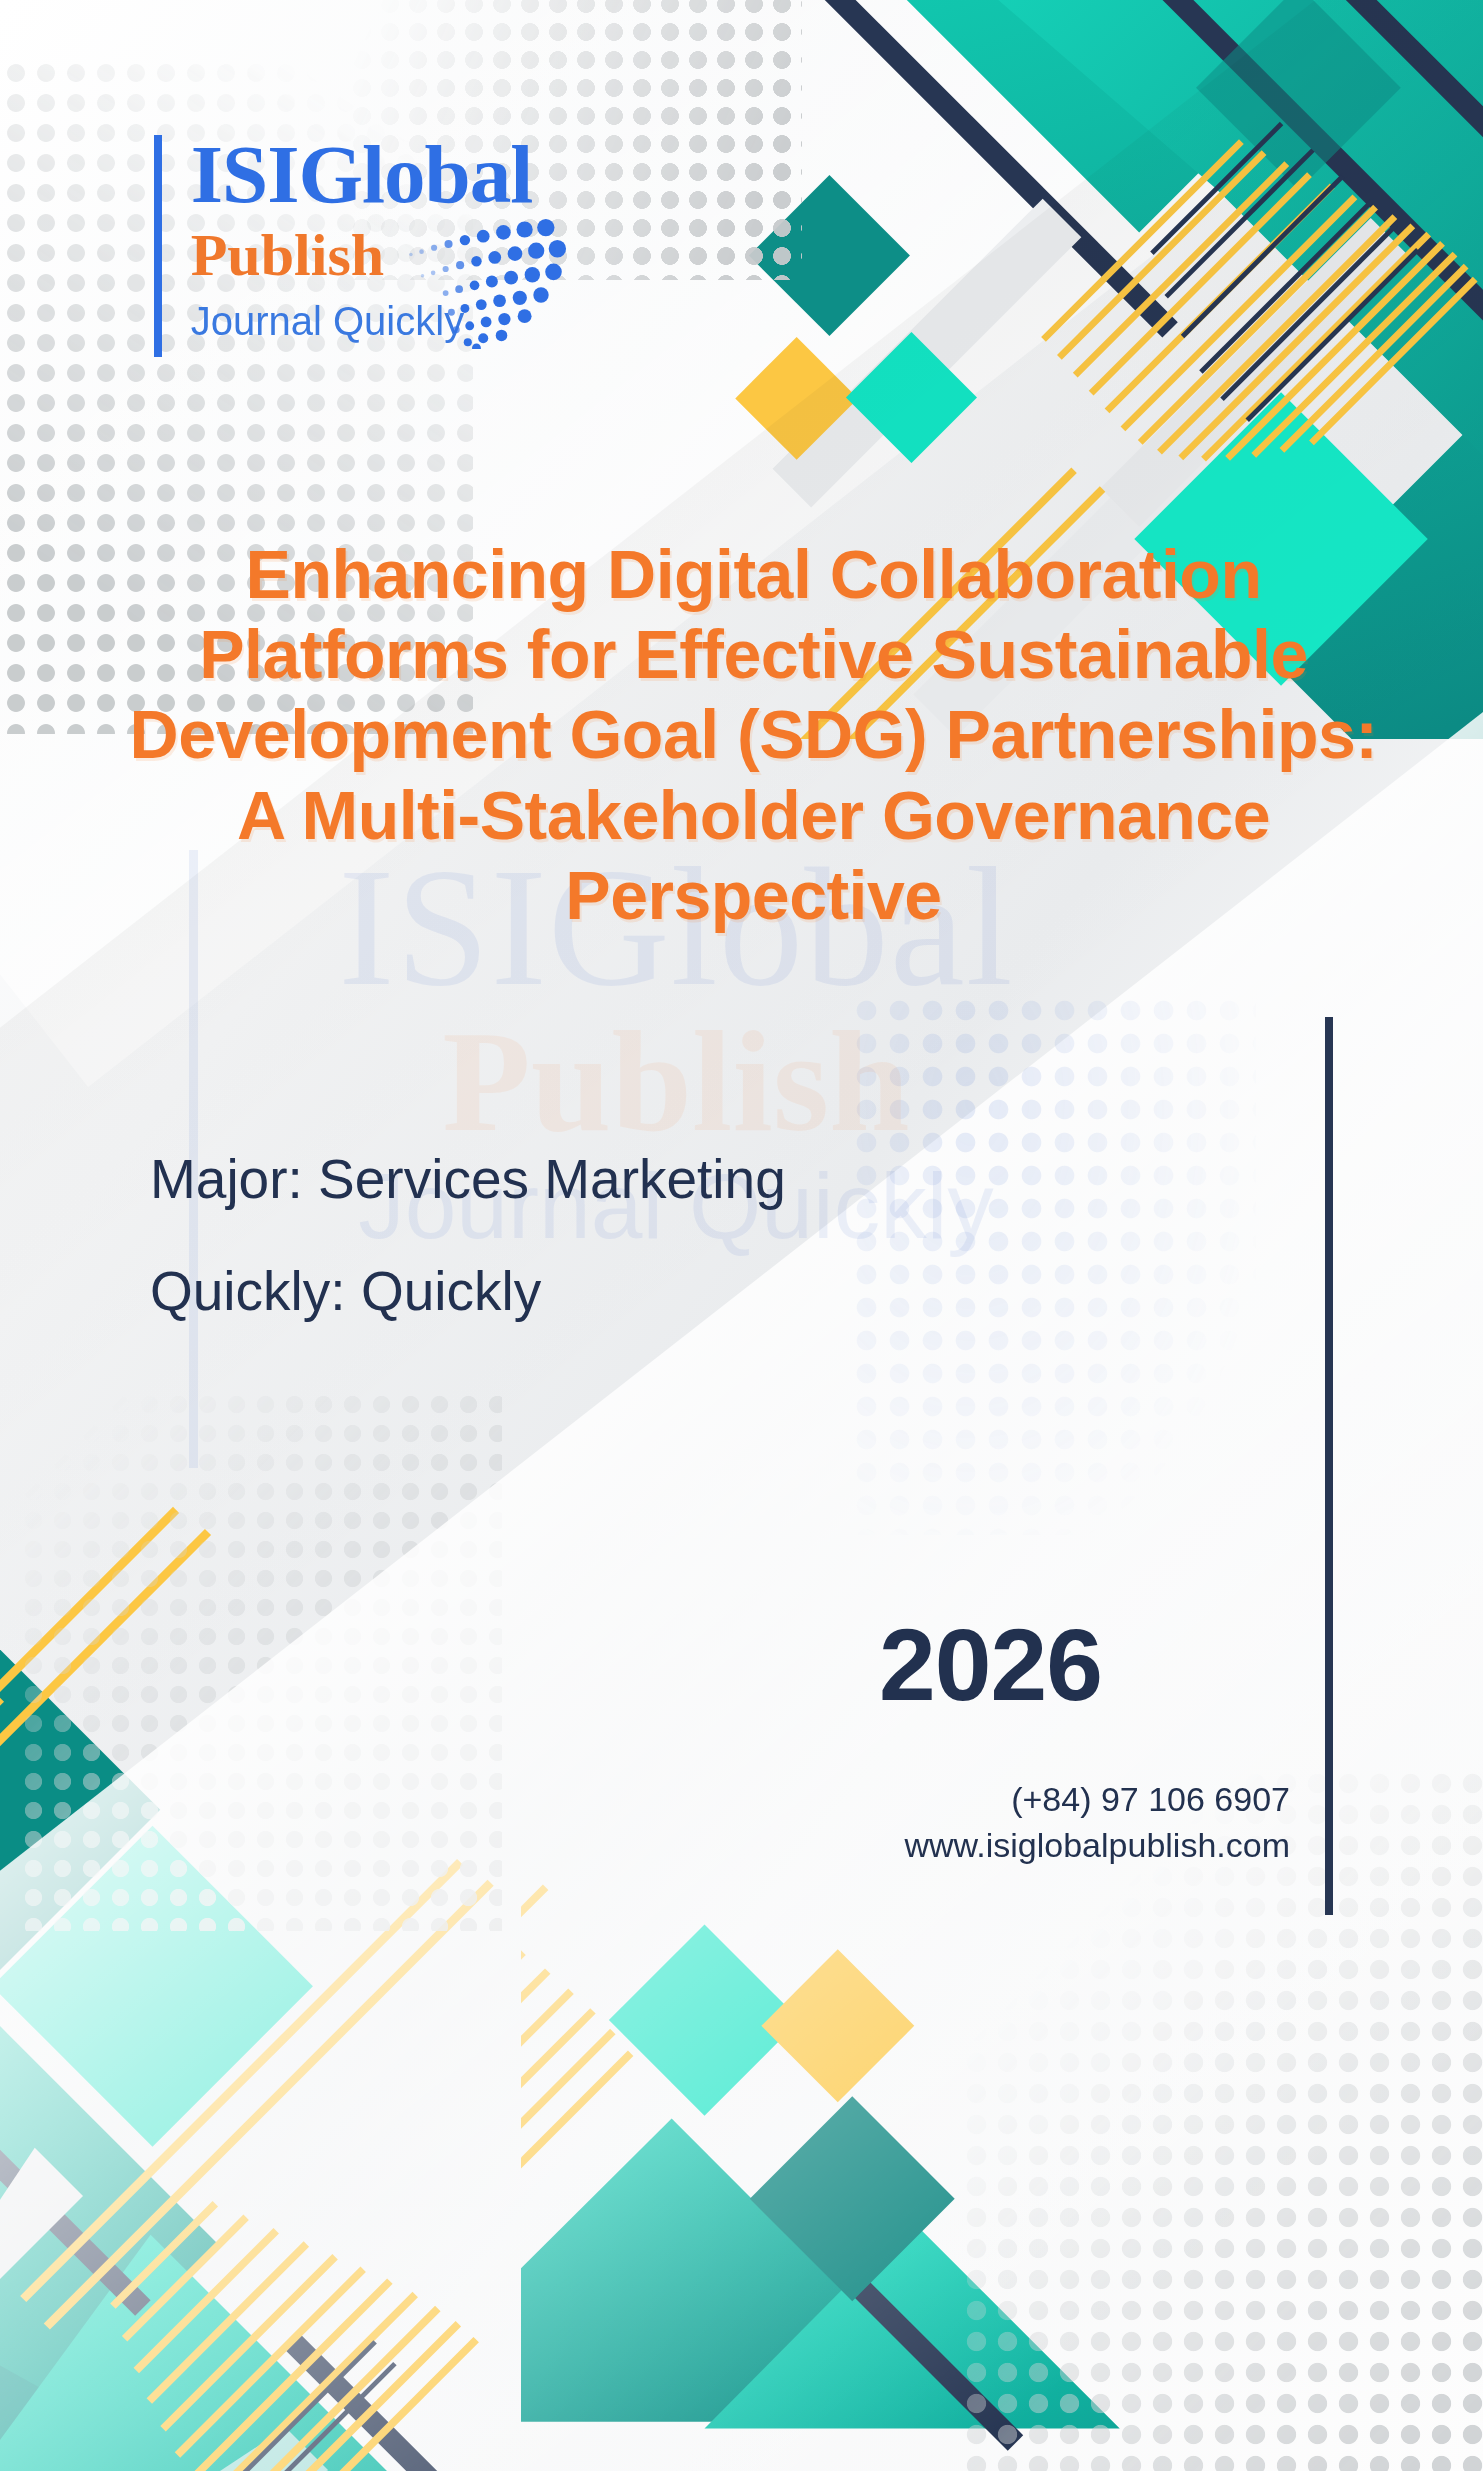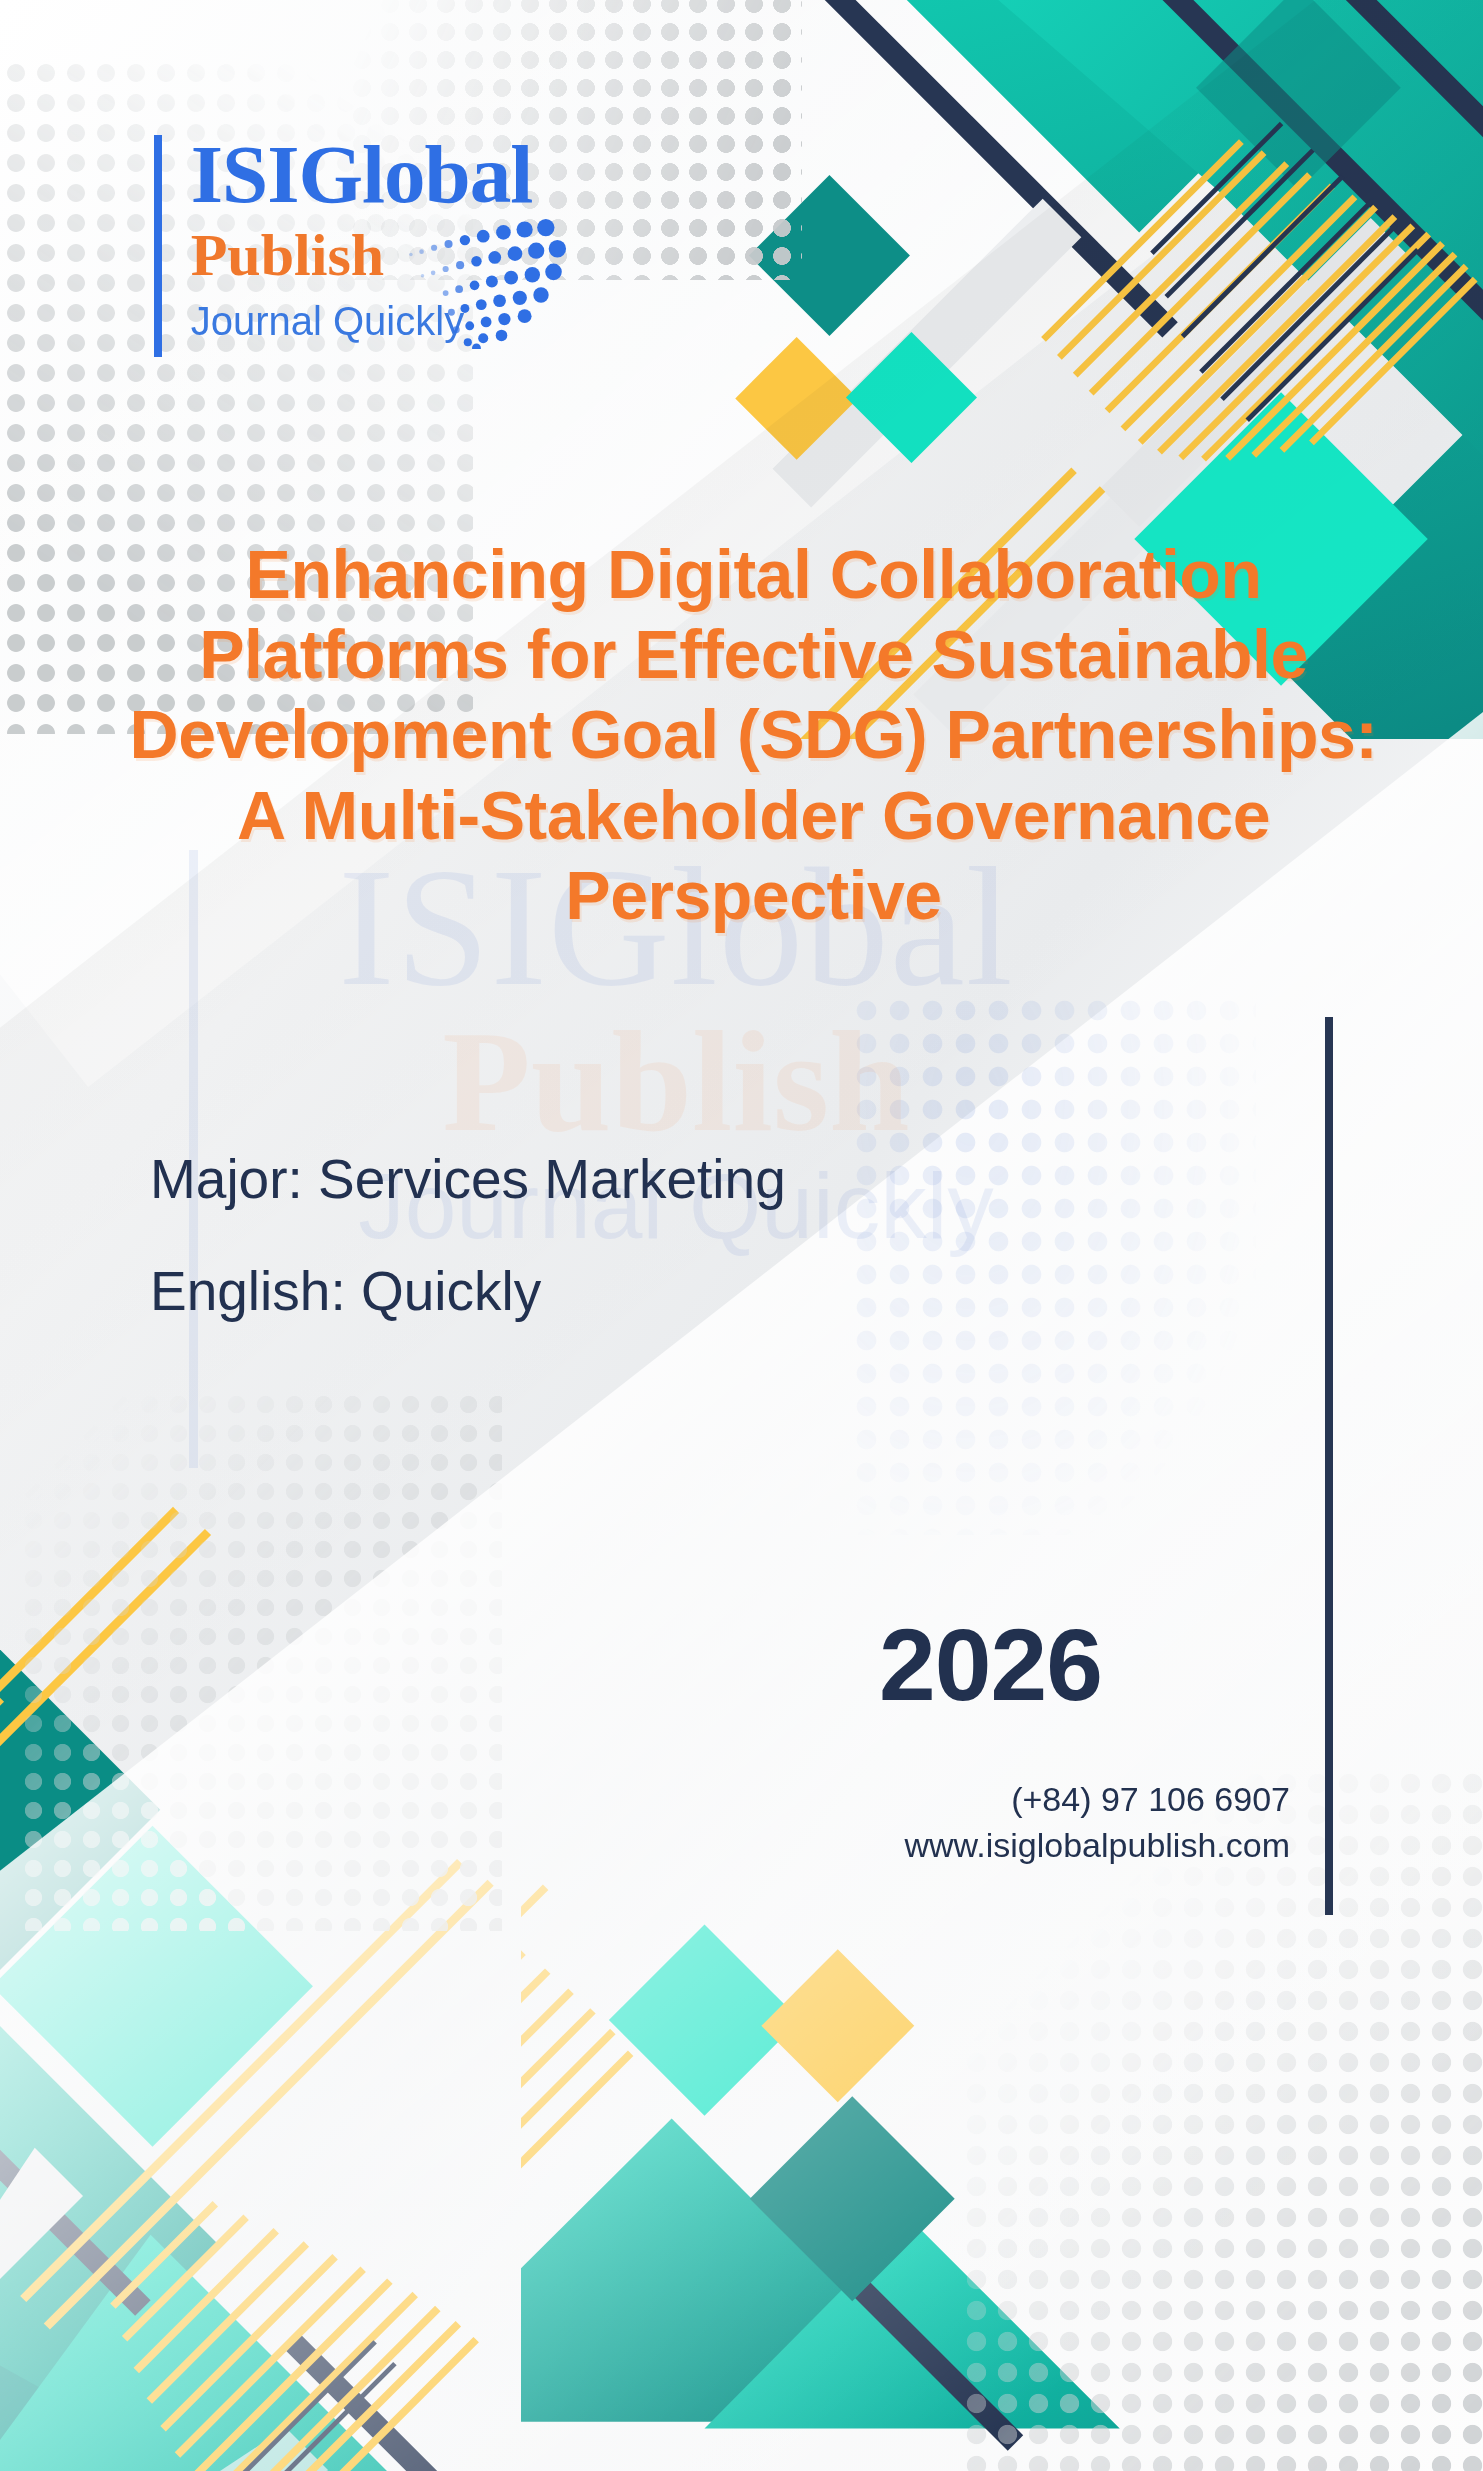--- a/index.html
+++ b/index.html
@@ -364,21 +364,21 @@
   </svg>
 
   <div id="title">Enhancing Digital Collaboration Platforms for Effective Sustainable Development Goal (SDG) Partnerships: A Multi-Stakeholder Governance Perspective</div>
 
   <div id="details">
     <div class="drow">
       <span class="lbl">Major:</span>
       <span class="val">Services Marketing</span>
     </div>
     <div class="drow">
-      <span class="lbl">English:</span>
+      <span class="lbl">Quickly:</span>
       <span class="val">Quickly</span>
     </div>
   </div>
 
   <div id="divider"></div>
   <div id="year">2026</div>
   <div id="contact">
     <div>(+84) 97 106 6907</div>
     <div>www.isiglobalpublish.com</div>
   </div>

